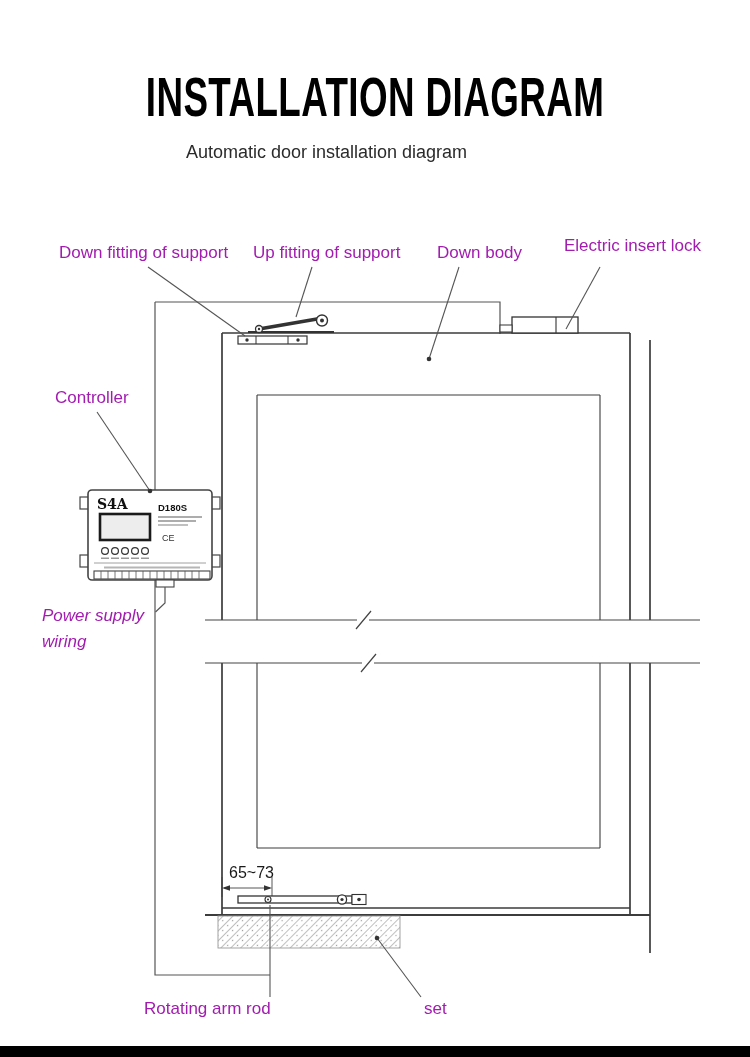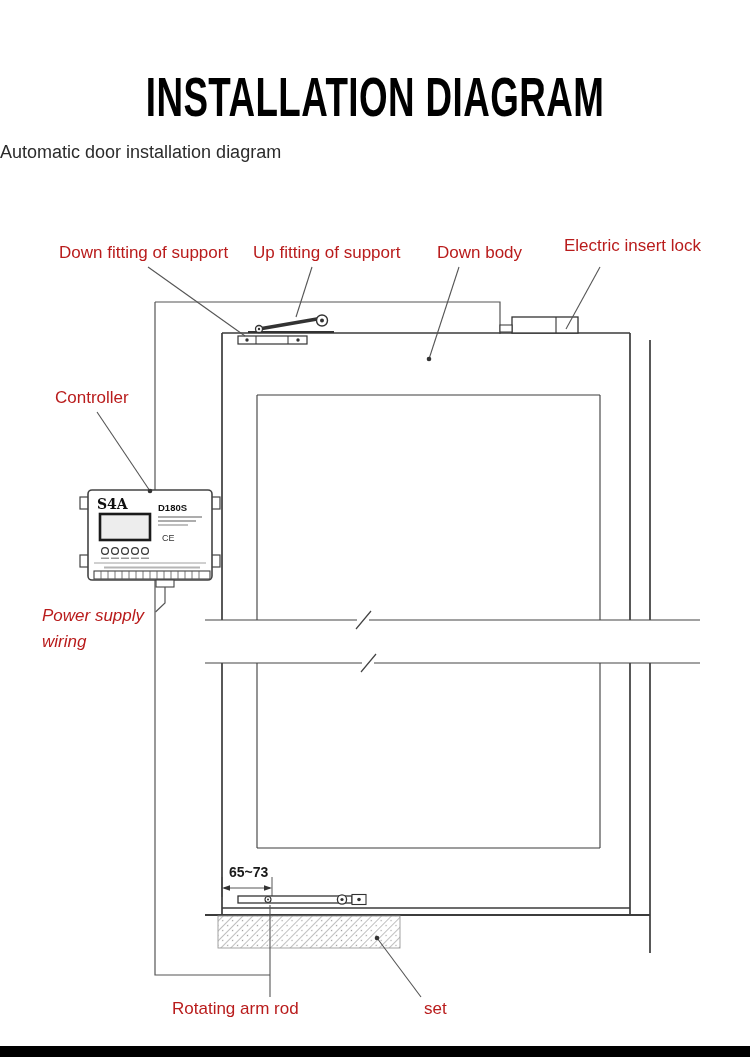--- a/index.html
+++ b/index.html
@@ -1,25 +1,25 @@
 <!DOCTYPE html>
 <html><head>
 <meta charset="utf-8">
 <style>
   html,body{margin:0;padding:0;background:#ffffff;}
   .page{position:relative;width:750px;height:1057px;background:#fff;overflow:hidden;
         font-family:"Liberation Sans",sans-serif;color:#1a1a1a;}
   .title{position:absolute;left:0;top:64px;width:750px;margin:0;text-align:center;
          font-size:46px;font-weight:900;letter-spacing:0.5px;color:#000;
          transform:scale(0.8,1.2);transform-origin:50% 0;white-space:nowrap;}
-  .subtitle{position:absolute;left:0;top:142px;width:653px;text-align:left;
+  .subtitle{position:absolute;left:0;top:142px;width:653px;text-align:center;
             font-size:18px;color:#2b2b2b;}
-  .lbl{position:absolute;font-size:17px;color:#b91c1c;white-space:nowrap;}
+  .lbl{position:absolute;font-size:17px;color:#a21caf;white-space:nowrap;}
   .lbl.wrap{white-space:normal;width:120px;line-height:1.5;font-style:italic;}
-  .dim{position:absolute;font-size:14px;color:#1a1a1a;white-space:nowrap;font-weight:bold;}
+  .dim{position:absolute;font-size:16px;color:#1a1a1a;white-space:nowrap;}
   .diagram-svg{position:absolute;left:0;top:0;}
   .footer-bar{position:absolute;left:0;right:0;bottom:0;height:11px;background:#000;}
 </style>
 </head>
 <body>
 
 <div class="page">
 
   <h1 class="title">INSTALLATION DIAGRAM</h1>
   <div class="subtitle">Automatic door installation diagram</div>
@@ -135,17 +135,17 @@
     </g>
   </svg>
 
   <div class="lbl" style="left:59px;top:243px">Down fitting of support</div>
   <div class="lbl" style="left:253px;top:243px">Up fitting of support</div>
   <div class="lbl" style="left:437px;top:243px">Down body</div>
   <div class="lbl" style="left:564px;top:236px">Electric insert lock</div>
   <div class="lbl" style="left:55px;top:388px">Controller</div>
   <div class="lbl wrap" style="left:42px;top:603px">Power supply wiring</div>
   <div class="dim" style="left:229px;top:864px">65~73</div>
-  <div class="lbl" style="left:172px;top:999px">Rotating arm rod</div>
+  <div class="lbl" style="left:144px;top:999px">Rotating arm rod</div>
   <div class="lbl" style="left:424px;top:999px">set</div>
 
   <div class="footer-bar"></div>
 </div>
 
 </body></html>

